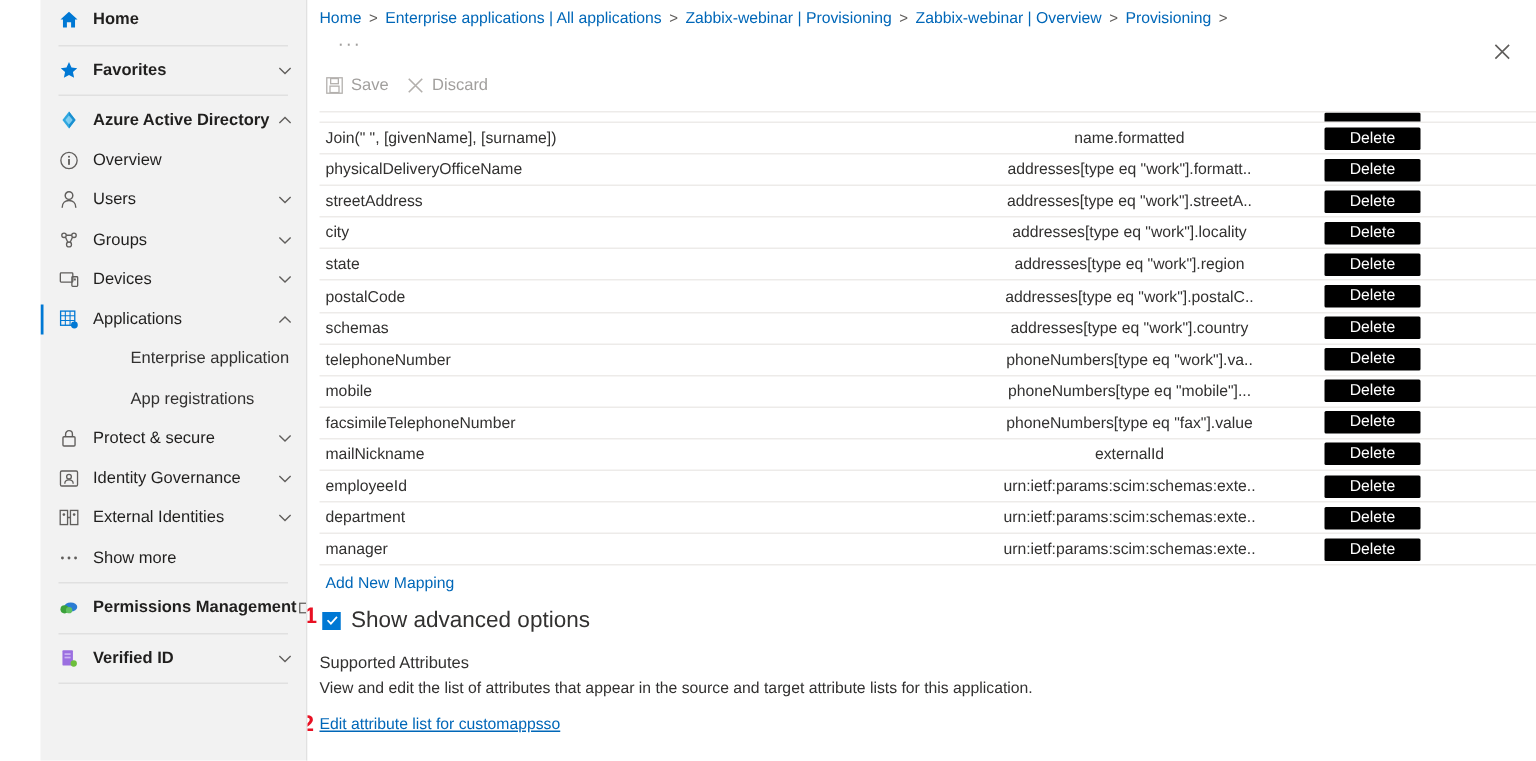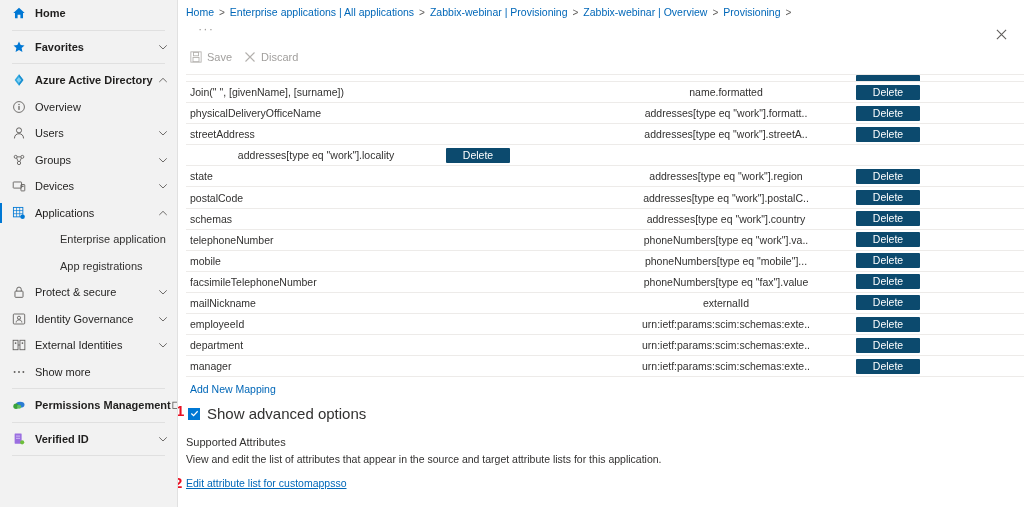--- a/index.html
+++ b/index.html
@@ -2,21 +2,21 @@
 <html><head>
 <meta charset="utf-8">
 <style>
   * { box-sizing: border-box; }
   html, body { margin:0; padding:0; }
   body {
     width:1024px; height:507px; overflow:hidden;
     font-family: "Liberation Sans", sans-serif;
     font-size:11px; color:#323130; background:#fff;
   }
-  .app { display:flex; width:1024px; height:507px; }
+  .app { display:flex; width:1024px; height:507px;padding-left:27px; }
 
   
   .sidebar {
     width:178px; height:507px; background:#f2f2f2;
     border-right:1px solid #e1e1e1; flex:0 0 178px;
     position:relative; overflow:hidden;
   }
   .nav-item {
     display:flex; align-items:center; height:26.5px;
     padding:0 8px 0 10px; cursor:pointer; position:relative;
@@ -69,21 +69,21 @@
     display:flex; align-items:center; height:21.1px;
     border-bottom:1px solid #edebe9; position:relative;
   }
   .row.clipped { height:8px; overflow:hidden; align-items:flex-start; }
   .cell-src { width:410px; flex:0 0 410px; padding-left:4px; font-size:10.5px; color:#323130;
               white-space:nowrap; overflow:hidden; }
   .cell-tgt { width:260px; flex:0 0 260px; font-size:10.5px; color:#323130;
               white-space:nowrap; overflow:hidden;text-align:center; }
   .cell-act { width:140px; flex:0 0 140px; }
   .del-btn {
-    background:#0c4a6e; color:#fff; border:none; font-size:10.5px;
+    background:#000000; color:#fff; border:none; font-size:10.5px;
     padding:2px 0; width:64px; height:15px; line-height:11px; cursor:pointer;
     font-family:inherit; border-radius:1px;
   }
 
   .link { color:#0067b8; cursor:pointer; font-size:10.5px; }
   .link-u { color:#0067b8; cursor:pointer; font-size:10.5px; text-decoration:underline; }
 
   .add-mapping { margin:6px 0 0 12px; }
   .adv-row { display:flex; align-items:center; margin:10px 0 0 10px; position:relative; }
   .cbx {
@@ -388,20 +388,21 @@
             <div class="cell-src">physicalDeliveryOfficeName</div>
             <div class="cell-tgt">addresses[type eq "work"].formatt..</div>
             <div class="cell-act"><button class="del-btn">Delete</button></div>
           </div>
           <div class="row">
             <div class="cell-src">streetAddress</div>
             <div class="cell-tgt">addresses[type eq "work"].streetA..</div>
             <div class="cell-act"><button class="del-btn">Delete</button></div>
           </div>
           <div class="row">
+            <div class="cell-src">city</div>
             <div class="cell-tgt">addresses[type eq "work"].locality</div>
             <div class="cell-act"><button class="del-btn">Delete</button></div>
           </div>
           <div class="row">
             <div class="cell-src">state</div>
             <div class="cell-tgt">addresses[type eq "work"].region</div>
             <div class="cell-act"><button class="del-btn">Delete</button></div>
           </div>
           <div class="row">
             <div class="cell-src">postalCode</div>

